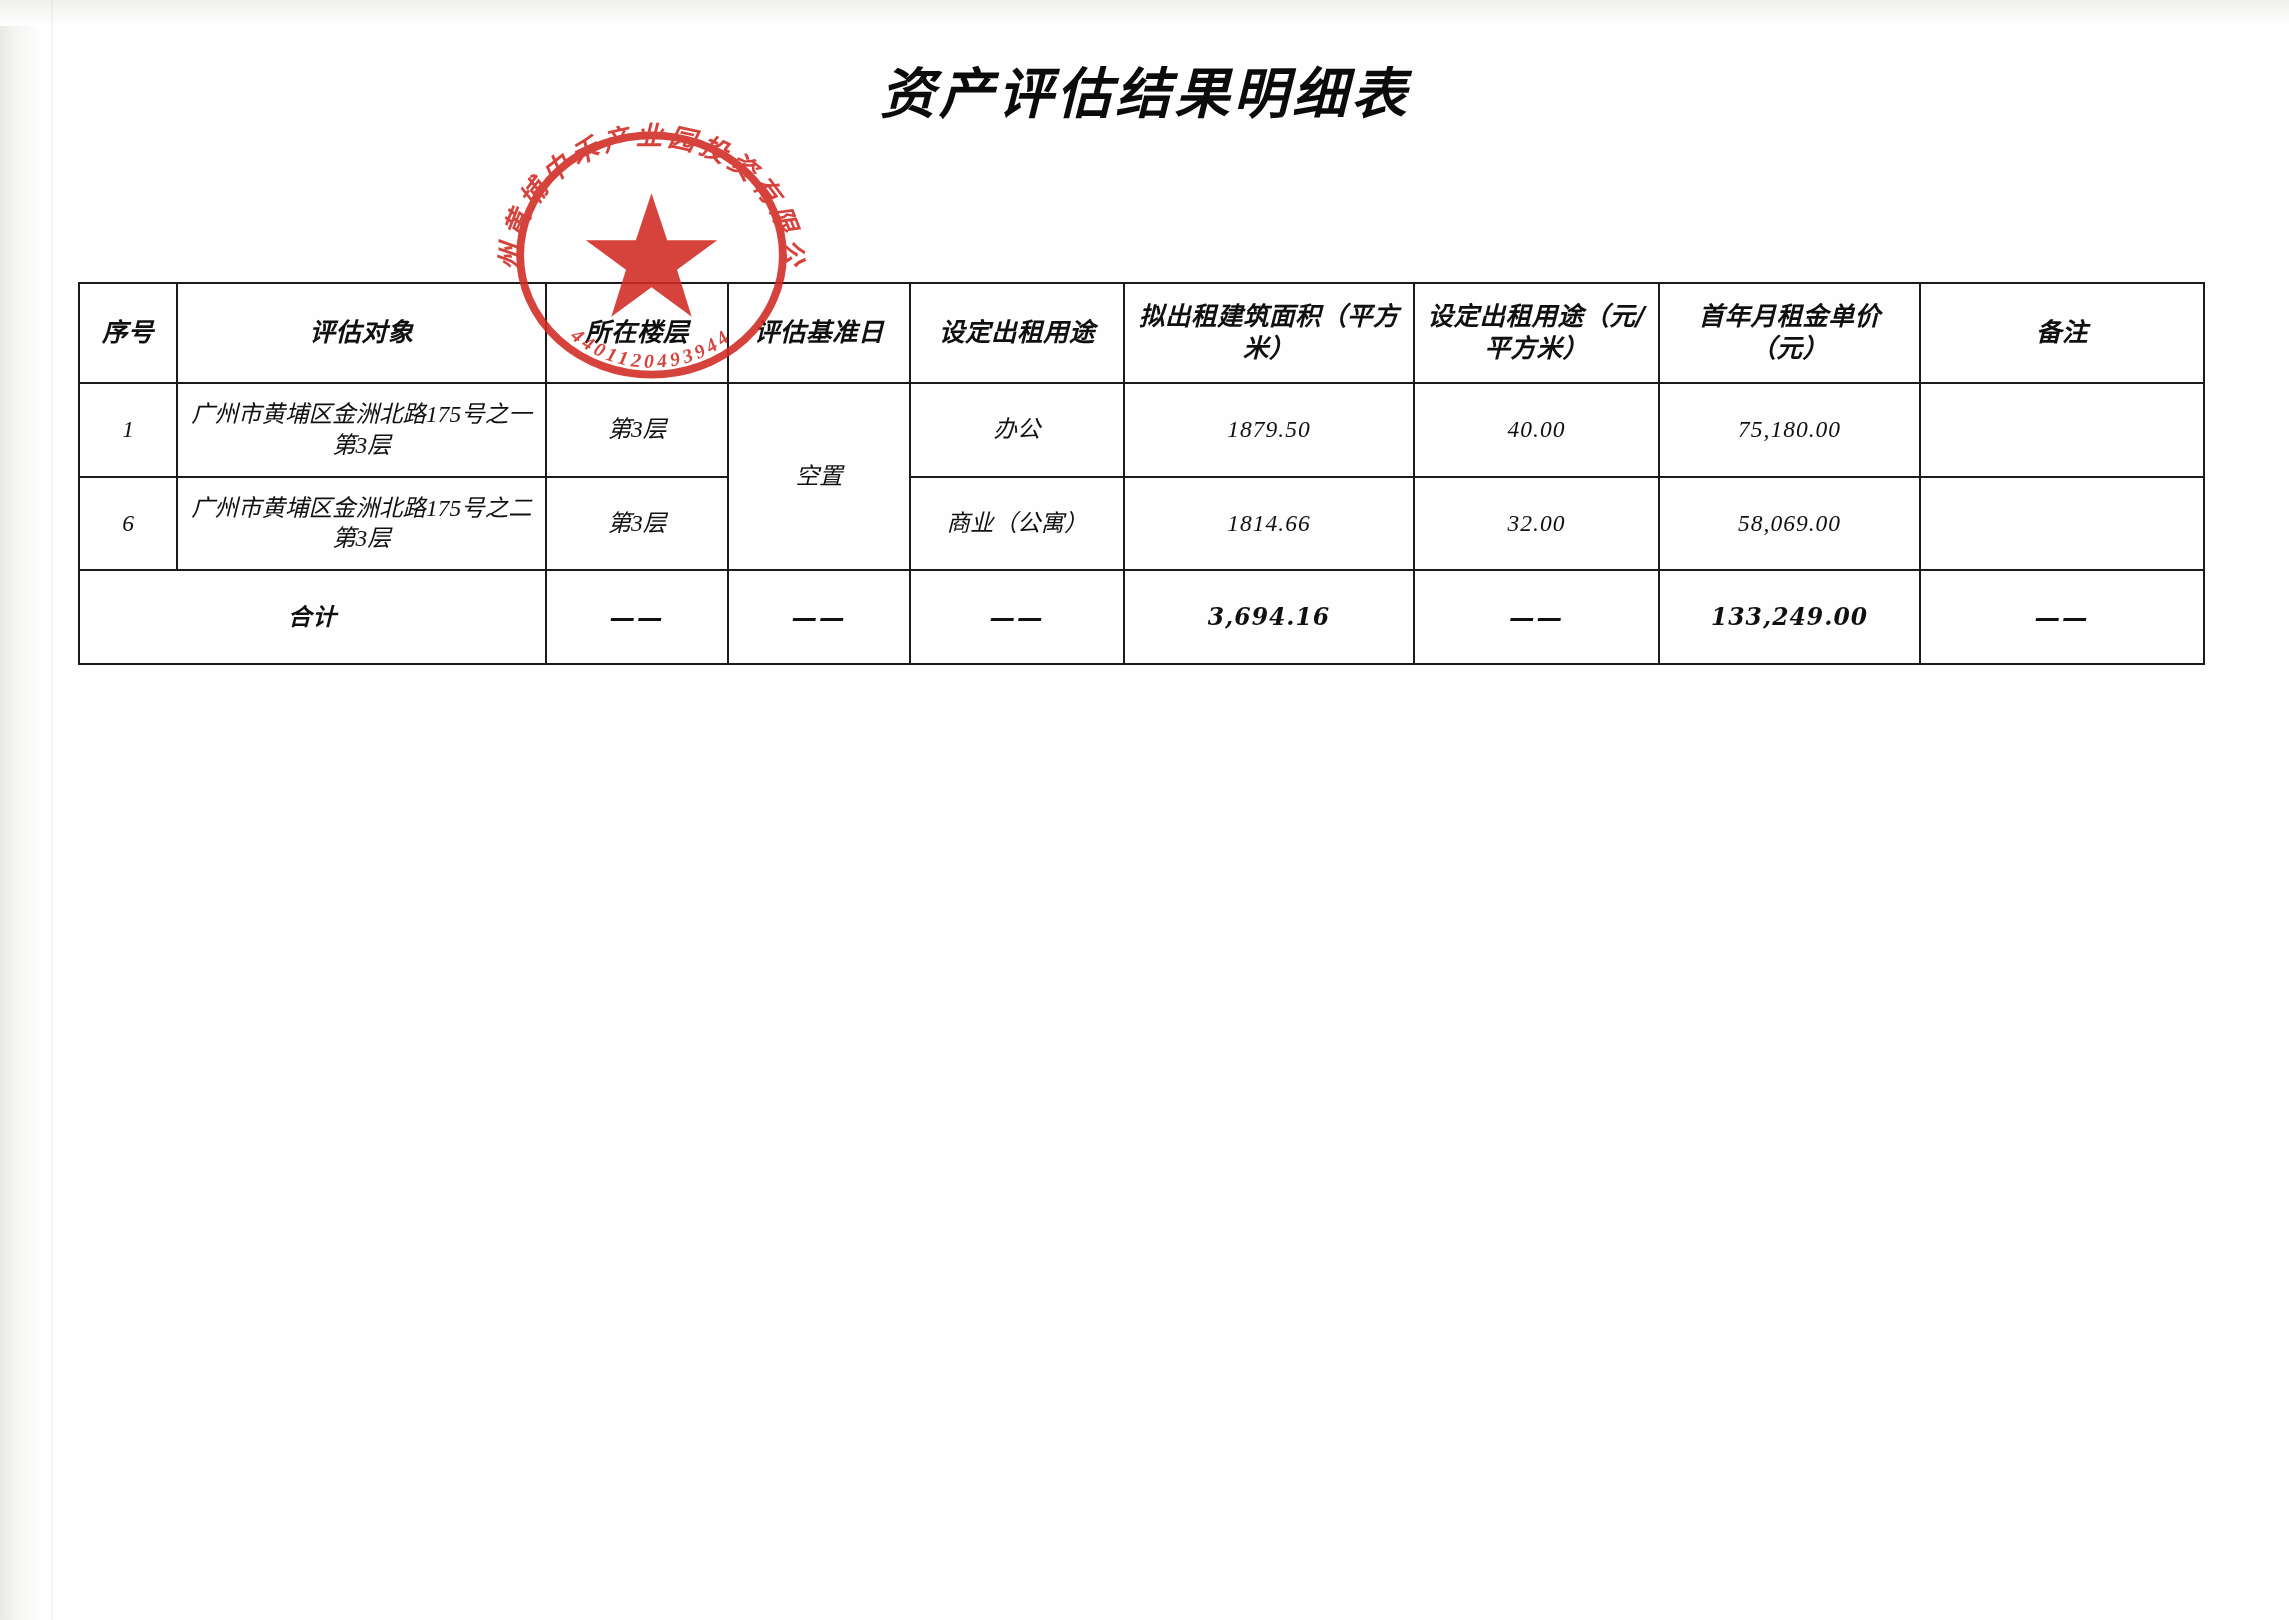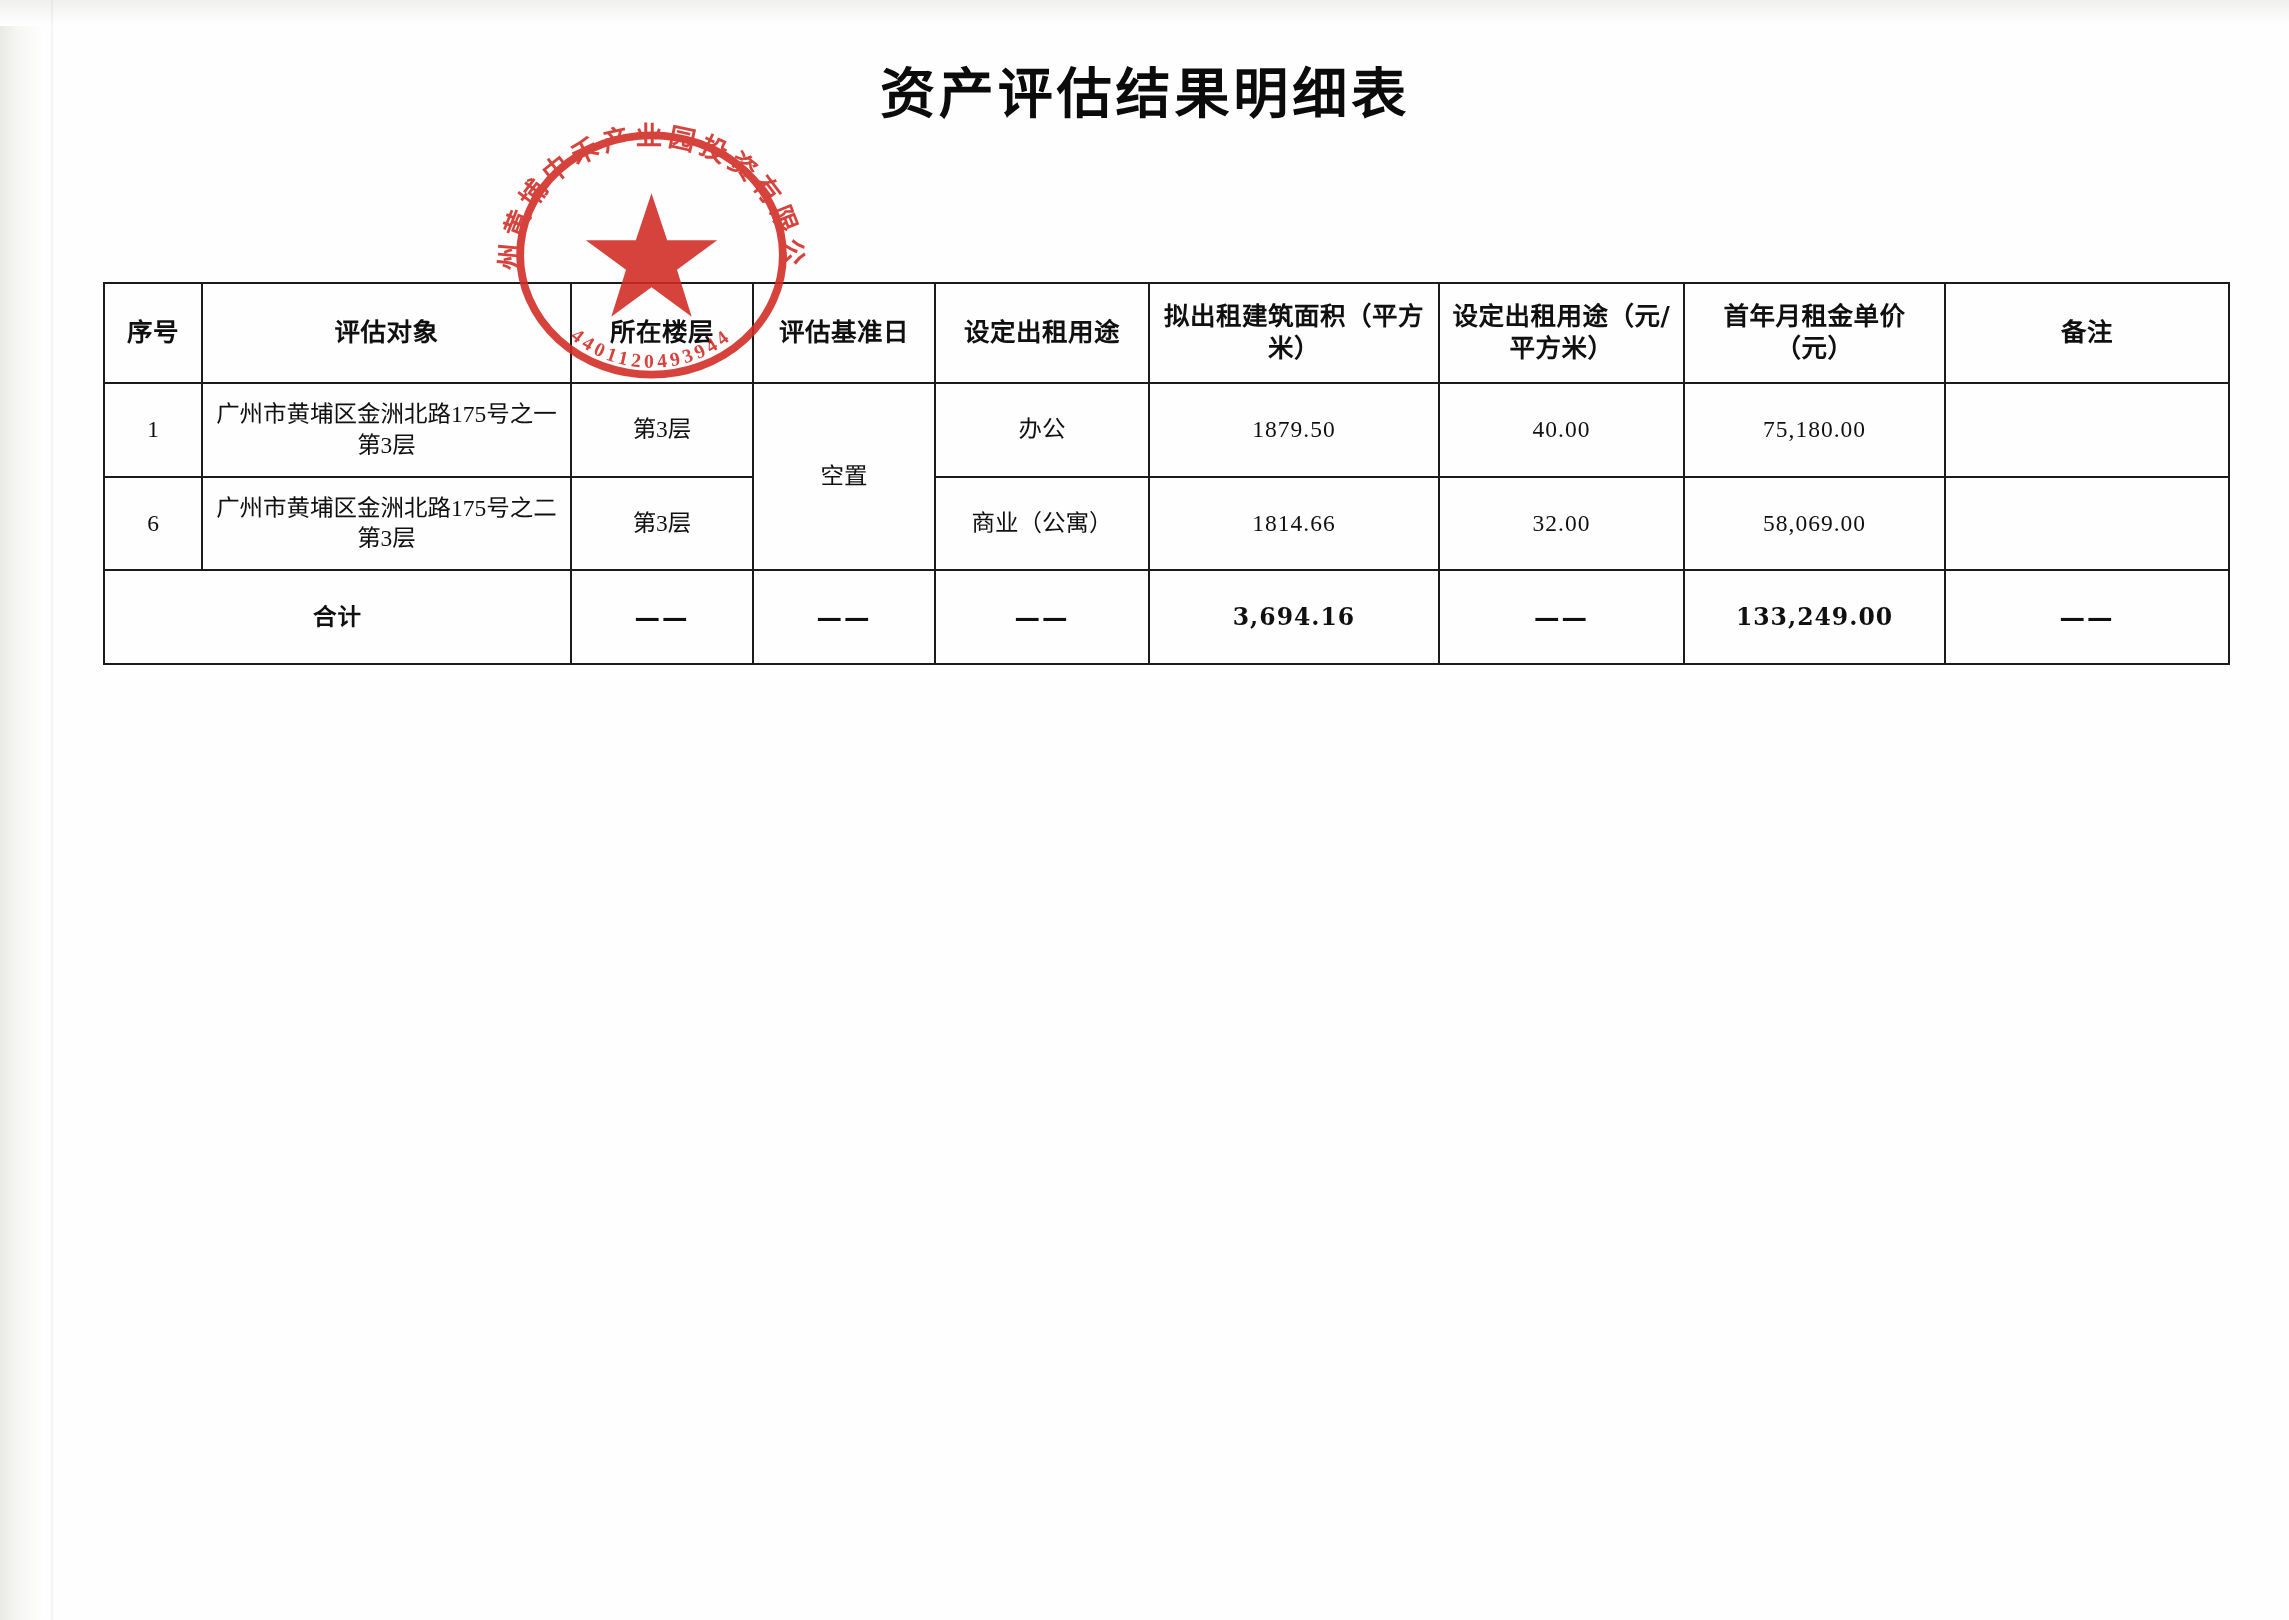--- a/index.html
+++ b/index.html
@@ -39,20 +39,21 @@
     left: 51px; top: 0; bottom: 0;
     width: 2.9px;
     background: linear-gradient(to right, rgba(0,0,0,0.06), rgba(0,0,0,0.0));
   }
 
   .content {
     position: absolute;
     left: 0; top: 0;
     width: 2290px;
     height: 1620px;
+    font-style: italic;
   }
 
   .doc-title {
     position: absolute;
     top: 49px;
     left: 0;
     width: 2290px;
     text-align: center;
     font-family: "DejaVu Serif", serif;
     font-weight: 700;
@@ -79,21 +80,21 @@
     font-weight: 700;
     font-size: 24.5px;
     letter-spacing: 1px;
     color: #0d0d0d;
   }
   .client-line .label { margin-right: 2px; }
 
   table.asset-table {
     position: absolute;
     top: 282px;
-    left: 103px;
+    left: 78px;
     width: 2125px;
     border-collapse: collapse;
     table-layout: fixed;
   }
   table.asset-table td, table.asset-table th {
     border: 2px solid #1b1b1b;
     text-align: center;
     vertical-align: middle;
     font-family: "Liberation Serif", serif;
     color: #101010;

